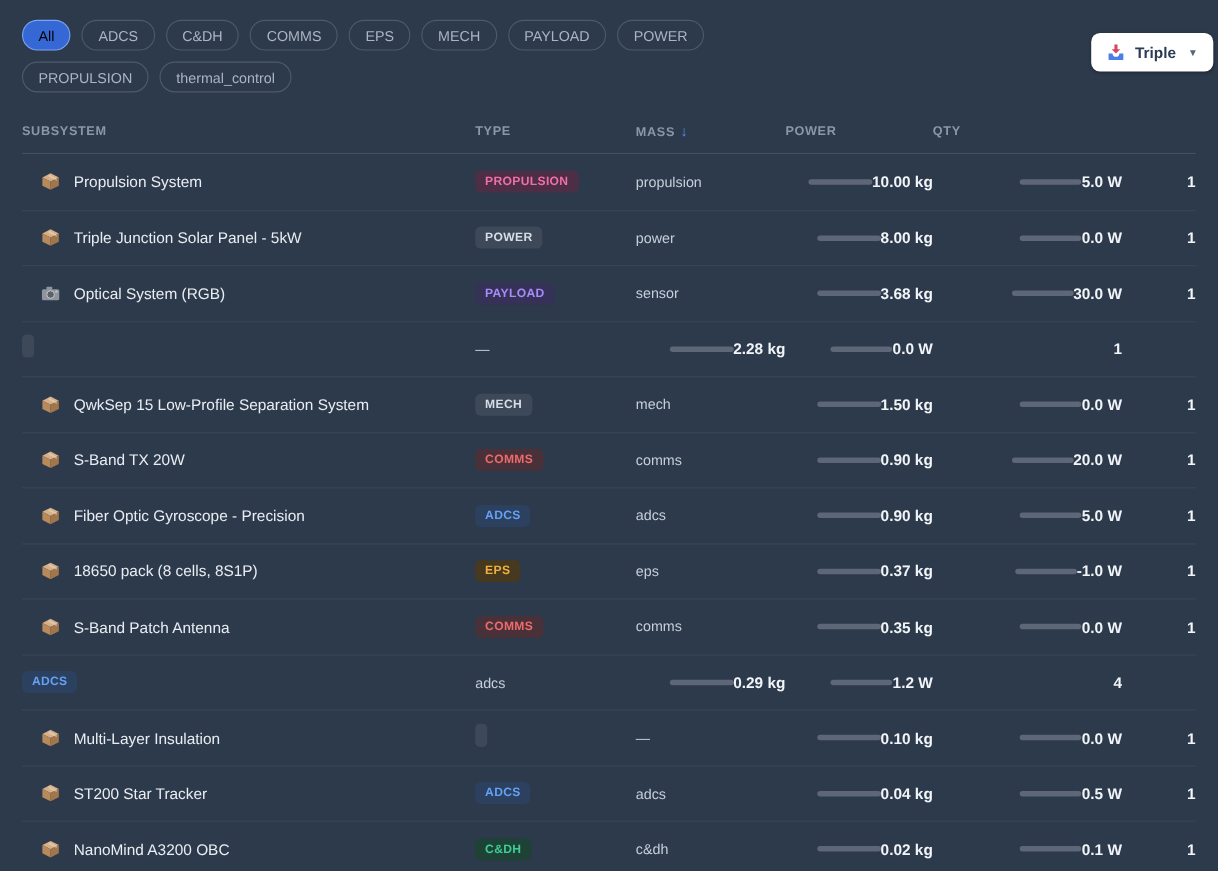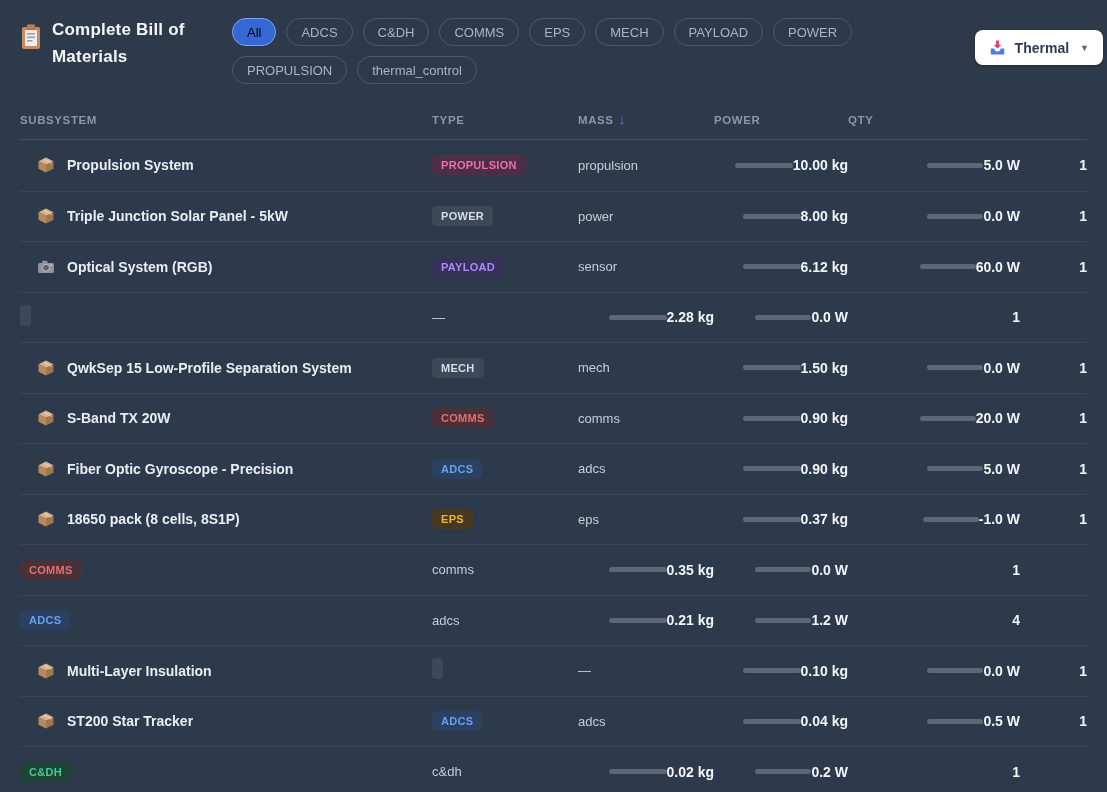--- a/index.html
+++ b/index.html
@@ -47,21 +47,21 @@
     font-size:11.5px; font-weight:700; letter-spacing:.6px;
     color:#8a97aa; text-transform:uppercase; cursor:pointer;
   }
   .th-comp { padding-left:17px; }
   .th-right { text-align:left; }
   .sort-arrow { color:#4f8df2; font-size:13px; font-weight:400; margin-left:5px; }
 
   .row { height:50.5px; cursor:pointer; }
   .row + .row { border-top:1px solid #39465a; }
 
-  .cell-comp { display:flex; align-items:center; gap:12px; padding-left:17px; overflow:hidden;font-weight:bold; }
+  .cell-comp { display:flex; align-items:center; gap:12px; padding-left:17px; overflow:hidden; }
   .comp-name { font-size:14px; color:#e9edf3; white-space:nowrap; }
   .cell-type { font-size:13px; color:#c6cfda; }
   .cell-num { display:flex; align-items:center; justify-content:flex-end; }
   .val { font-size:14px; font-weight:600; color:#f1f4f8; white-space:nowrap; }
   .cell-qty { text-align:right; font-size:14px; font-weight:700; color:#f1f4f8; }
 
   .bar { height:5px; border-radius:3px; background:#5d6778; flex:none; }
   .bar-mass { width:58px; }
   .bar-power { width:56px; }
 
@@ -79,33 +79,20 @@
   .badge--eps        { background:#46391f; color:#f0b13c; }
   .badge--cdh        { background:#1e4236; color:#3ecf96; }
   .badge--empty      { background:#3d4959; width:11px; height:21px; padding:0; border-radius:4px; }
 
   .icon { display:inline-flex; flex:none; }
 </style>
 </head>
 <body>
 
 <div class="page-header">
-  <div class="title-block">
-    <span class="icon title-icon">
-      <svg width="22" height="26" viewBox="0 0 22 26">
-        <rect x="2" y="3" width="18" height="22" rx="2" fill="#c98a5e"></rect>
-        <rect x="5" y="6" width="12" height="16" rx="1" fill="#efeeec"></rect>
-        <rect x="7" y="0.5" width="8" height="5" rx="1.2" fill="#b87f55" stroke="#8f5f3c" stroke-width="0.6"></rect>
-        <rect x="7" y="9" width="8" height="1.6" fill="#9aa1ac"></rect>
-        <rect x="7" y="12.5" width="8" height="1.6" fill="#9aa1ac"></rect>
-        <rect x="7" y="16" width="5.5" height="1.6" fill="#9aa1ac"></rect>
-      </svg>
-    </span>
-    <div class="page-title">Complete Bill of Materials</div>
-  </div>
 
   <div class="chips">
       <button class="chip chip--active">
     <span>All</span>
   </button>
       <button class="chip">
     <span>ADCS</span>
   </button>
       <button class="chip">
     <span>C&amp;DH</span>
@@ -133,21 +120,21 @@
   </button>
     </div>
 
   <button class="export-btn">
     <span class="icon">
       <svg width="17" height="17" viewBox="0 0 24 24">
         <path d="M10 2h4v6h3.5L12 13.5 6.5 8H10z" fill="#d64562"></path>
         <path d="M2.5 13.5h5.2a4.3 4.3 0 0 0 8.6 0h5.2V21a1 1 0 0 1-1 1h-17a1 1 0 0 1-1-1z" fill="#4a7fe8"></path>
       </svg>
     </span>
-    <span>Thermal</span>
+    <span>Triple</span>
     <span class="export-caret">▼</span>
   </button>
 </div>
 
 <div class="bom-table">
 
   <div class="grid table-head">
     <div class="th">SUBSYSTEM</div>
     <div class="th">TYPE</div>
     <div class="th th-right">
@@ -218,25 +205,25 @@
           <circle cx="12" cy="13" r="4.6" fill="#5d6269" stroke="#c6cacf" stroke-width="1.2"></circle>
           <rect x="17.5" y="8.5" width="3" height="2" rx="0.6" fill="#c6cacf"></rect>
         </svg>
       </span>
       <span class="comp-name">Optical System (RGB)</span>
     </div>
     <div><span class="badge badge--payload">PAYLOAD</span></div>
     <div class="cell-type">sensor</div>
     <div class="cell-num">
       <span class="bar bar-mass"></span>
-      <span class="val">6.12 kg</span>
-    </div>
-    <div class="cell-num">
-      <span class="bar bar-power"></span>
-      <span class="val">60.0 W</span>
+      <span class="val">3.68 kg</span>
+    </div>
+    <div class="cell-num">
+      <span class="bar bar-power"></span>
+      <span class="val">30.0 W</span>
     </div>
     <div class="cell-qty">1</div>
   </div>
       <div class="grid row">
     <div><span class="badge badge--empty"></span></div>
     <div class="cell-type">—</div>
     <div class="cell-num">
       <span class="bar bar-mass"></span>
       <span class="val">2.28 kg</span>
     </div>
@@ -340,38 +327,50 @@
       <span class="bar bar-mass"></span>
       <span class="val">0.37 kg</span>
     </div>
     <div class="cell-num">
       <span class="bar bar-power"></span>
       <span class="val">-1.0 W</span>
     </div>
     <div class="cell-qty">1</div>
   </div>
       <div class="grid row">
+    <div class="cell-comp">
+      <span class="icon">
+        <svg width="18" height="18" viewBox="0 0 24 24">
+          <polygon points="12,2 22,7 12,12 2,7" fill="#d7b08a"></polygon>
+          <polygon points="2,7 12,12 12,22 2,17" fill="#b78a5c"></polygon>
+          <polygon points="22,7 12,12 12,22 22,17" fill="#a1764b"></polygon>
+          <polygon points="9.5,3.2 19.5,8.2 19.5,11 9.5,6" fill="#e8d9c3" opacity="0.55"></polygon>
+        </svg>
+      </span>
+
+      <span class="comp-name">S-Band Patch Antenna</span>
+    </div>
     <div><span class="badge badge--comms">COMMS</span></div>
     <div class="cell-type">comms</div>
     <div class="cell-num">
       <span class="bar bar-mass"></span>
       <span class="val">0.35 kg</span>
     </div>
     <div class="cell-num">
       <span class="bar bar-power"></span>
       <span class="val">0.0 W</span>
     </div>
     <div class="cell-qty">1</div>
   </div>
       <div class="grid row">
     <div><span class="badge badge--adcs">ADCS</span></div>
     <div class="cell-type">adcs</div>
     <div class="cell-num">
       <span class="bar bar-mass"></span>
-      <span class="val">0.21 kg</span>
+      <span class="val">0.29 kg</span>
     </div>
     <div class="cell-num">
       <span class="bar bar-power"></span>
       <span class="val">1.2 W</span>
     </div>
     <div class="cell-qty">4</div>
   </div>
       <div class="grid row">
     <div class="cell-comp">
       <span class="icon">
@@ -416,26 +415,38 @@
       <span class="bar bar-mass"></span>
       <span class="val">0.04 kg</span>
     </div>
     <div class="cell-num">
       <span class="bar bar-power"></span>
       <span class="val">0.5 W</span>
     </div>
     <div class="cell-qty">1</div>
   </div>
       <div class="grid row">
+    <div class="cell-comp">
+      <span class="icon">
+        <svg width="18" height="18" viewBox="0 0 24 24">
+          <polygon points="12,2 22,7 12,12 2,7" fill="#d7b08a"></polygon>
+          <polygon points="2,7 12,12 12,22 2,17" fill="#b78a5c"></polygon>
+          <polygon points="22,7 12,12 12,22 22,17" fill="#a1764b"></polygon>
+          <polygon points="9.5,3.2 19.5,8.2 19.5,11 9.5,6" fill="#e8d9c3" opacity="0.55"></polygon>
+        </svg>
+      </span>
+
+      <span class="comp-name">NanoMind A3200 OBC</span>
+    </div>
     <div><span class="badge badge--cdh">C&amp;DH</span></div>
     <div class="cell-type">c&amp;dh</div>
     <div class="cell-num">
       <span class="bar bar-mass"></span>
       <span class="val">0.02 kg</span>
     </div>
     <div class="cell-num">
       <span class="bar bar-power"></span>
-      <span class="val">0.2 W</span>
+      <span class="val">0.1 W</span>
     </div>
     <div class="cell-qty">1</div>
   </div>
     </div>
 </div>
 
 </body></html>

